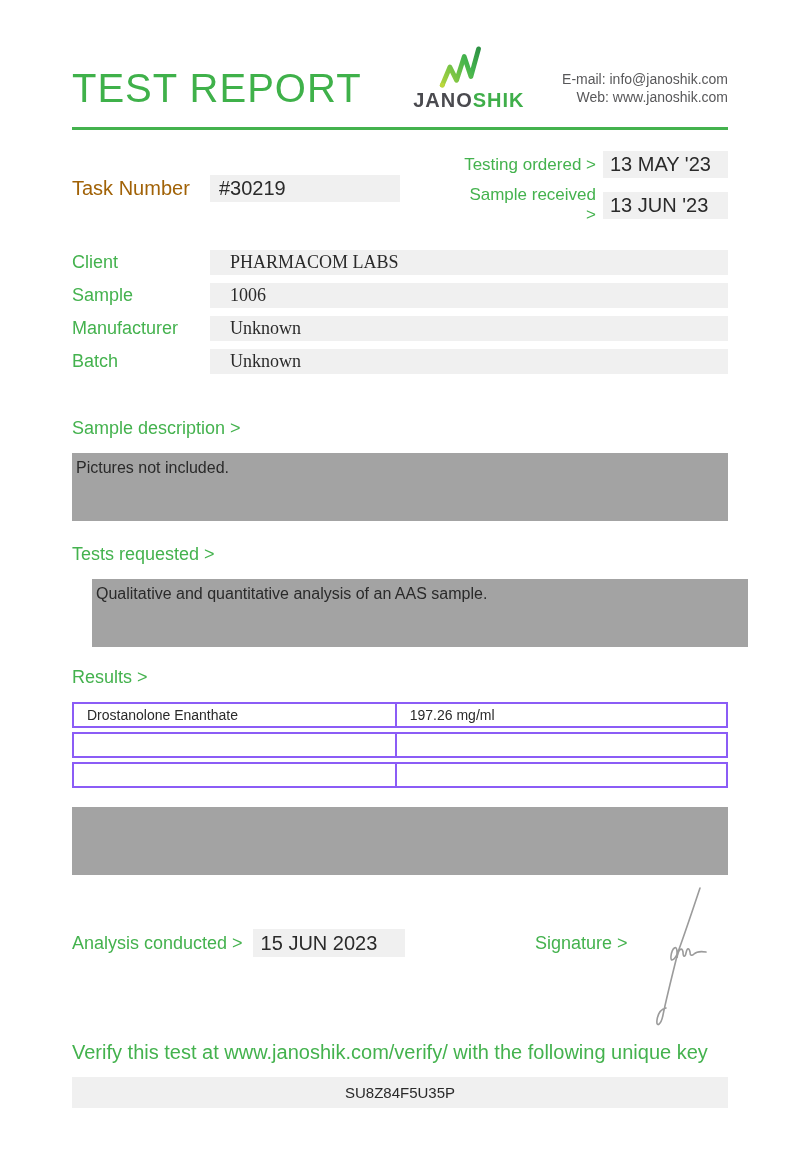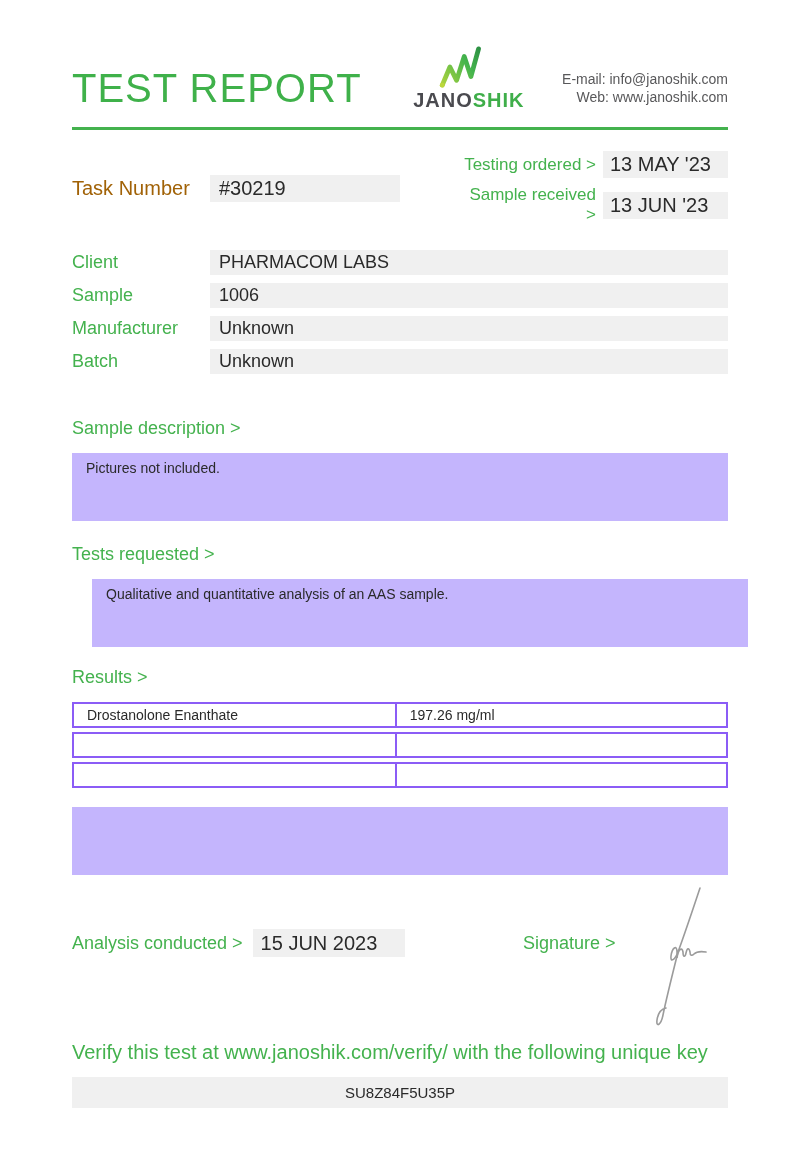--- a/index.html
+++ b/index.html
@@ -25,46 +25,46 @@
   .task-box { background: #f0f0f0; width: 190px; height: 27px; display: flex; align-items: center; padding-left: 9px; font-size: 20px; }
   .dates { display: flex; flex-direction: column; gap: 7px; }
   .date-row { display: flex; align-items: center; }
   .date-label { color: #44b24e; font-size: 17px; width: 148px; text-align: right; padding-right: 7px; }
   .date-box { background: #f0f0f0; width: 125px; height: 27px; display: flex; align-items: center; padding-left: 7px; font-size: 20px; white-space: nowrap; }
 
   
   .info-section { margin-top: 25px; }
   .info-row { display: flex; align-items: center; margin-bottom: 8px; height: 25px; }
   .info-label { color: #44b24e; font-size: 18px; width: 138px; flex: 0 0 138px; }
-  .info-box { background: #f0f0f0; flex: 1; height: 25px; display: flex; align-items: center; padding-left: 9px; font-size: 18px; }
+  .info-box { background: #f0f0f0; flex: 1; height: 25px; display: flex; align-items: center; padding-left: 20px; font-size: 18px; font-family: Liberation Serif, serif; }
 
   
   .sec-heading { color: #44b24e; font-size: 18px; }
-  .sec-box { background: #c4b5fd; width: 100%; padding: 6px 14px; font-size: 14px; line-height: 18px; }
+  .sec-box { background: #a3a3a3; width: 100%; padding: 6px 4px; font-size: 16px; line-height: 18px; }
   .desc-heading { margin-top: 44px; }
   .desc-box { margin-top: 14px; height: 68px; }
   .tests-heading { margin-top: 23px; }
   .tests-box { margin-top: 14px; height: 68px; margin-left: 20px; }
 
   
   .results-heading { margin-top: 20px; }
   .results-table { width: 100%; border-collapse: separate; border-spacing: 0 4px; margin-top: 10px; }
   .results-table td { border: 2px solid #8b5cf6; height: 26px; font-size: 14px; padding-left: 13px; background: #ffffff; }
   .results-table td + td { border-left: none; }
   .results-table td.col-substance { width: 49.5%; }
 
   
   .comments-heading { margin-top: 17px; }
   .comments-box { margin-top: 15px; height: 68px; }
 
   
   .analysis-row { margin-top: 54px; display: flex; align-items: center; position: relative; height: 28px; }
   .analysis-label { color: #44b24e; font-size: 18px; margin-right: 10px; }
   .analysis-box { background: #f0f0f0; width: 152px; height: 28px; display: flex; align-items: center; padding-left: 8px; font-size: 20px; white-space: nowrap; }
-  .signature-label { color: #44b24e; font-size: 18px; position: absolute; left: 451px; top: 4px; text-align: right; }
+  .signature-label { color: #44b24e; font-size: 18px; position: absolute; left: 463px; top: 4px; text-align: right; }
   .signature-svg { position: absolute; left: 570px; top: -45px; }
 
   
   .verify-text { margin-top: 84px; color: #44b24e; font-size: 20px; white-space: nowrap; }
   .key-box { background: #f0f0f0; margin-top: 13px; height: 31px; display: flex; align-items: center; justify-content: center; font-size: 15px; }
 </style>
 </head>
 <body>
 
 <div class="page">

